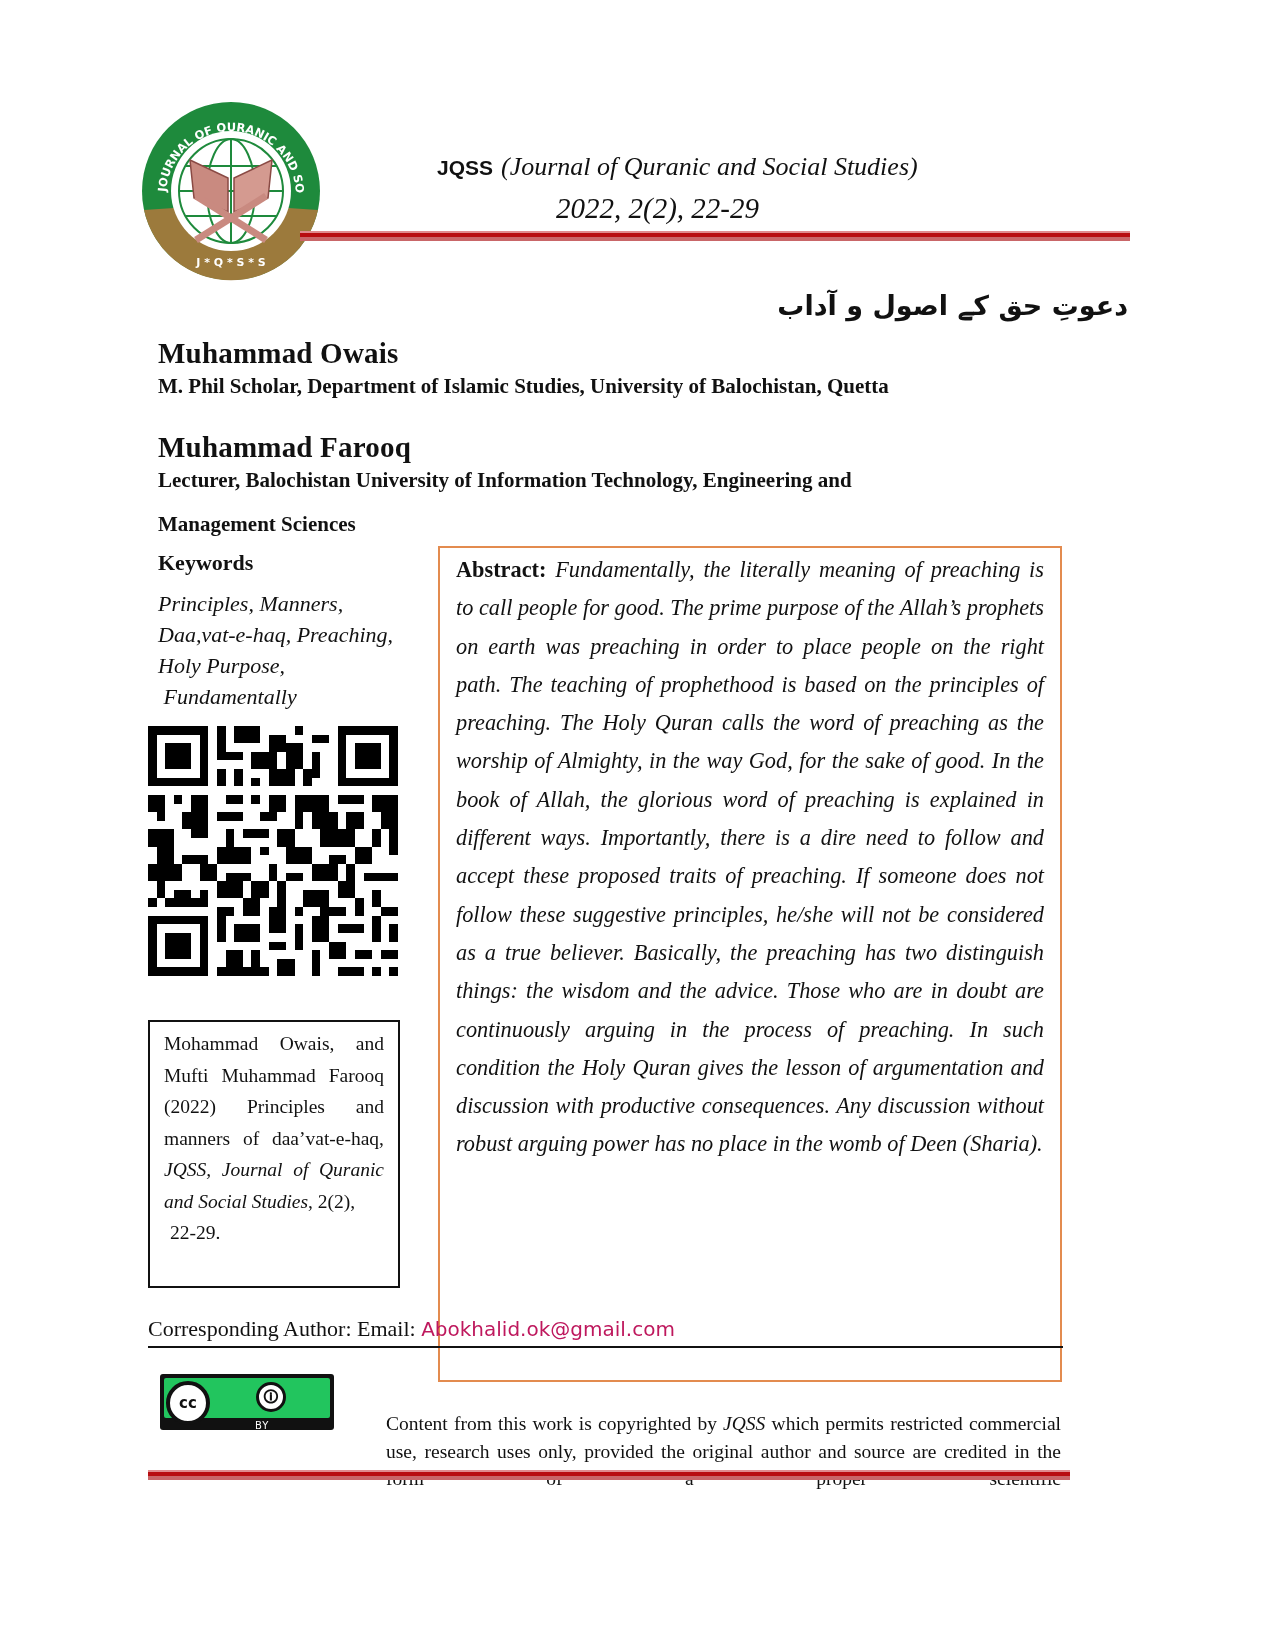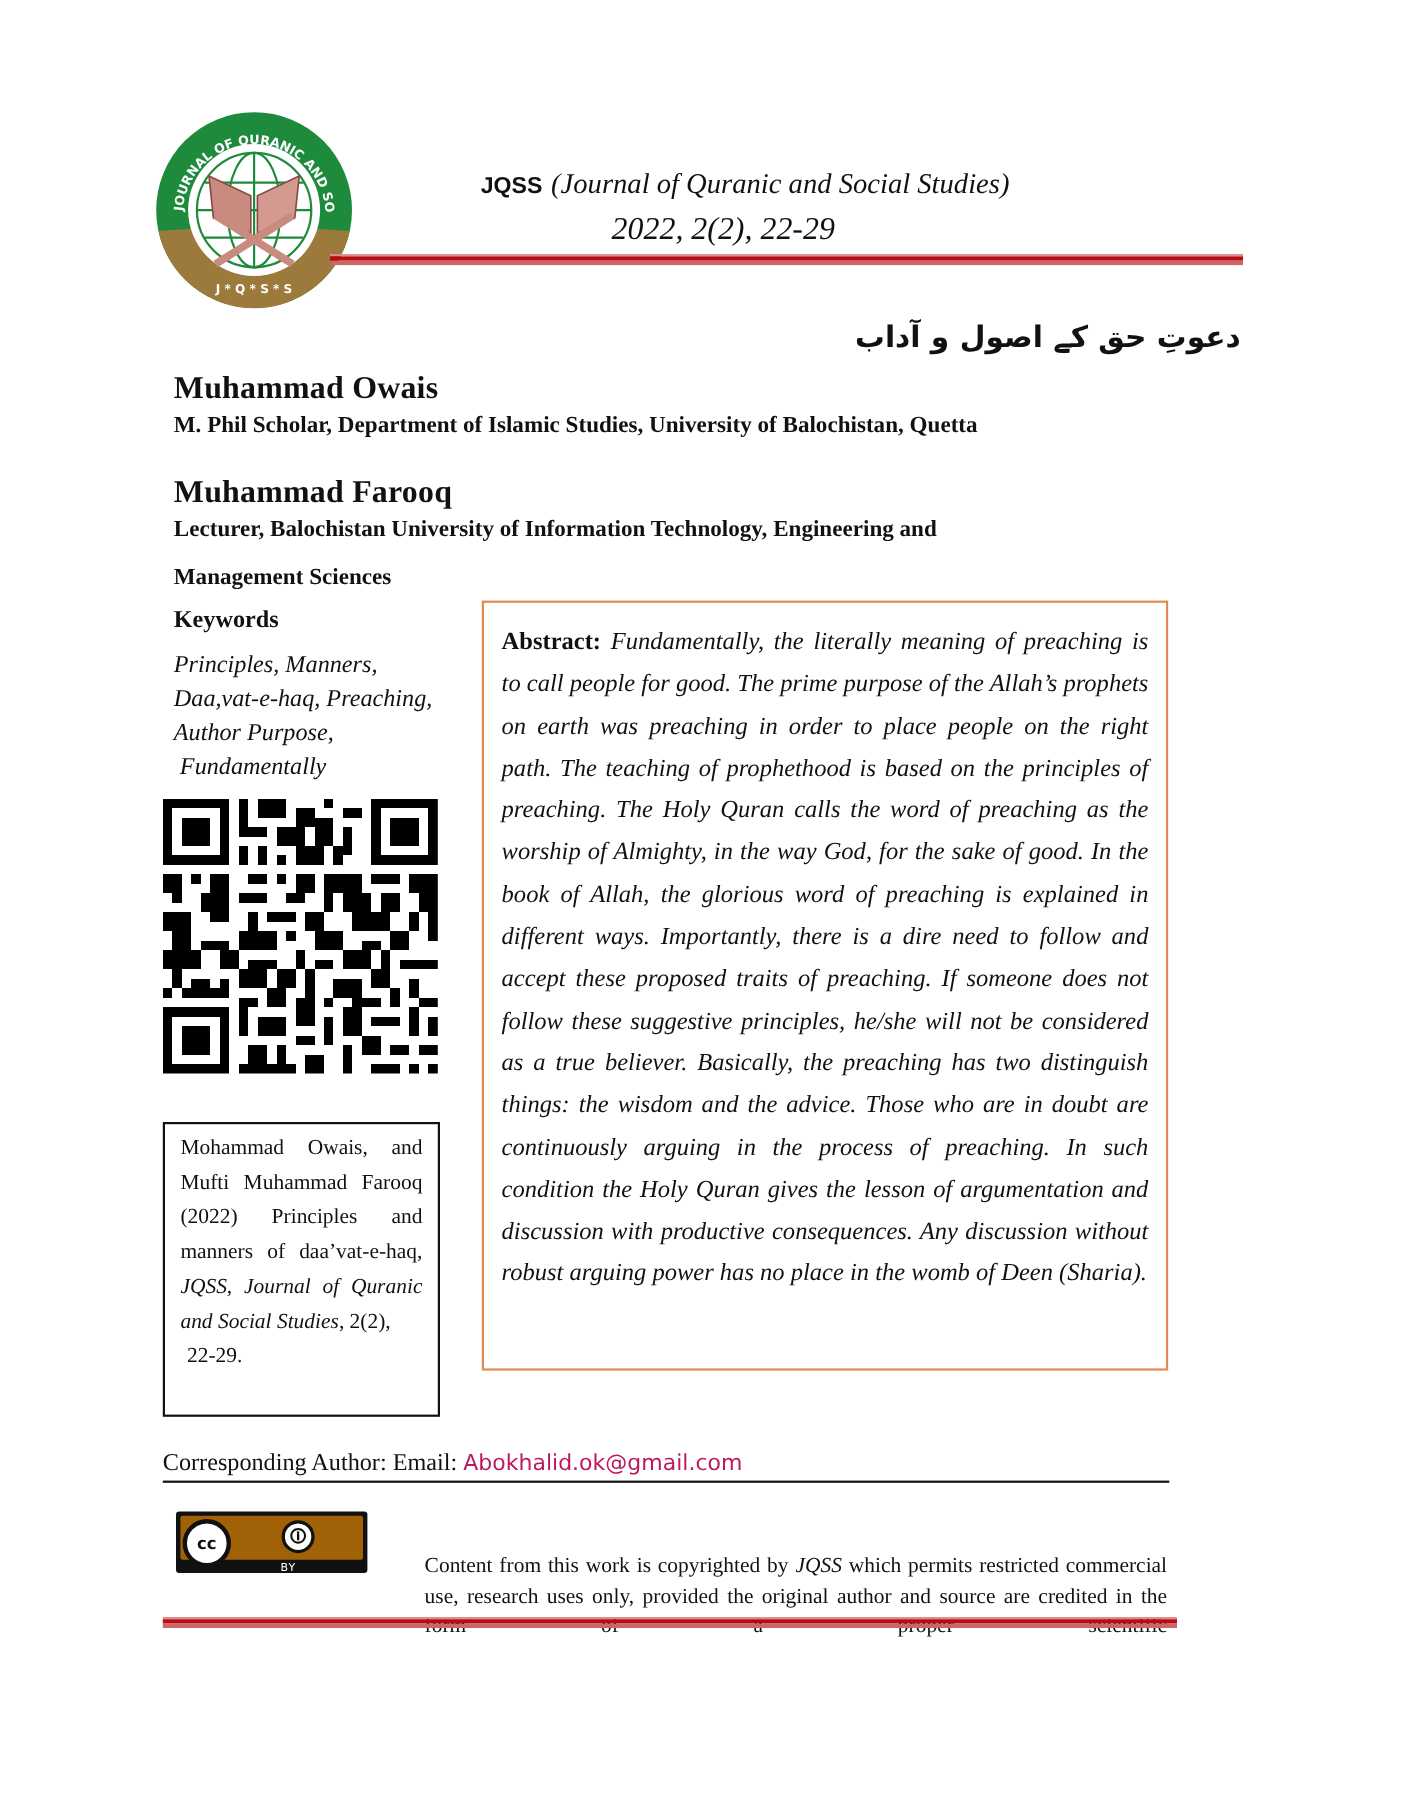--- a/index.html
+++ b/index.html
@@ -27,32 +27,32 @@
   .kw-title { left:158px; top:550px; font-family:"Liberation Serif", serif; font-weight:bold; font-size:22px; }
   .kw-list { left:158px; top:588px; font-family:"Liberation Serif", serif; font-style:italic; font-size:22px; line-height:31px; width:270px; }
   .kw-list div { white-space:nowrap; }
 
   .qr { left:148px; top:726px; width:250px; height:250px; }
 
   .cite-box { left:148px; top:1020px; width:252px; height:268px; border:2px solid #111; box-sizing:border-box;
               padding:6px 14px 6px 14px; font-family:"Liberation Serif", serif; font-size:19.5px; line-height:31.5px; text-align:justify; }
   .cite-box i { font-style:italic; }
 
-  .abstract-box { left:438px; top:546px; width:624px; height:700px; border:2px solid #e38b4f; box-sizing:border-box;
-                  padding:16px 16px 0 16px; }
+  .abstract-box { left:438px; top:546px; width:624px; height:836px; border:2px solid #e38b4f; box-sizing:border-box;
+                  padding:3px 16px 0 16px; }
   .abstract-text { font-family:"Liberation Serif", serif; font-size:22.3px; line-height:38.3px; text-align:justify; text-align-last:left; }
   .abstract-label { font-weight:bold; font-style:normal; }
   .abstract-body { font-style:italic; }
 
   .corr { left:148px; top:1316px; font-family:"Liberation Serif", serif; font-size:22px; white-space:nowrap; }
   .corr-email { font-family:"DejaVu Sans", sans-serif; color:#be185d; font-size:20px; text-decoration:none; }
   .black-rule { left:148px; top:1346px; width:915px; border-top:2px solid #111; height:0; }
 
   .cc-badge { left:160px; top:1374px; width:174px; height:56px; background:#111; border-radius:3px; }
-  .cc-inner { position:absolute; left:4px; top:4px; right:4px; bottom:12px; background:#a16207; border-radius:2px; }
+  .cc-inner { position:absolute; left:4px; top:4px; right:4px; bottom:12px; background:#22c55e; border-radius:2px; }
   .cc-circle { position:absolute; left:2px; top:3px; width:44px; height:44px; border-radius:50%; background:#fff;
                border:4px solid #111; box-sizing:border-box; font-family:"DejaVu Sans", sans-serif; font-weight:bold;
                font-size:15px; line-height:36px; text-align:center; color:#111; }
   .by-circle { position:absolute; left:92px; top:4px; width:30px; height:30px; border-radius:50%; background:#fff;
                border:3px solid #111; box-sizing:border-box; font-family:"DejaVu Sans", sans-serif; font-weight:bold;
                font-size:15px; line-height:24px; text-align:center; color:#111; }
   .by-label { position:absolute; left:95px; bottom:-1px; color:#fff; font-family:"DejaVu Sans", sans-serif; font-size:10px; letter-spacing:1px; }
 
   .license-text { left:386px; top:1364px; width:675px; font-family:"Liberation Serif", serif; font-size:19.5px; line-height:27.5px; text-align:justify; text-align-last:justify;margin-top:46px; }
   .license-text i { font-style:italic; }
@@ -98,21 +98,21 @@
 <div class="abs author-aff" style="top:371px;">M. Phil Scholar, Department of Islamic Studies, University of Balochistan, Quetta</div>
 
 <div class="abs author-name" style="top:431px;">Muhammad Farooq</div>
 <div class="abs author-aff" style="top:465px;">Lecturer, Balochistan University of Information Technology, Engineering and</div>
 <div class="abs author-aff" style="top:509px;">Management Sciences</div>
 
 <div class="abs kw-title">Keywords</div>
 <div class="abs kw-list">
   <div>Principles, Manners,</div>
   <div>Daa,vat-e-haq, Preaching,</div>
-  <div>Author Purpose,</div>
+  <div>Holy Purpose,</div>
   <div style="white-space:pre;"> Fundamentally</div>
 </div>
 
 <div class="abs qr">
   <svg width="250" height="250" viewBox="0 0 29 29" shape-rendering="crispEdges">
     <rect width="29" height="29" fill="#fff"></rect>
     <g fill="#000">
       <path d="M0 0h7v7h-7z M1 1v5h5v-5z"></path>
         <rect x="2" y="2" width="3" height="3"></rect>
       <path d="M22 0h7v7h-7z M23 1v5h5v-5z"></path>

